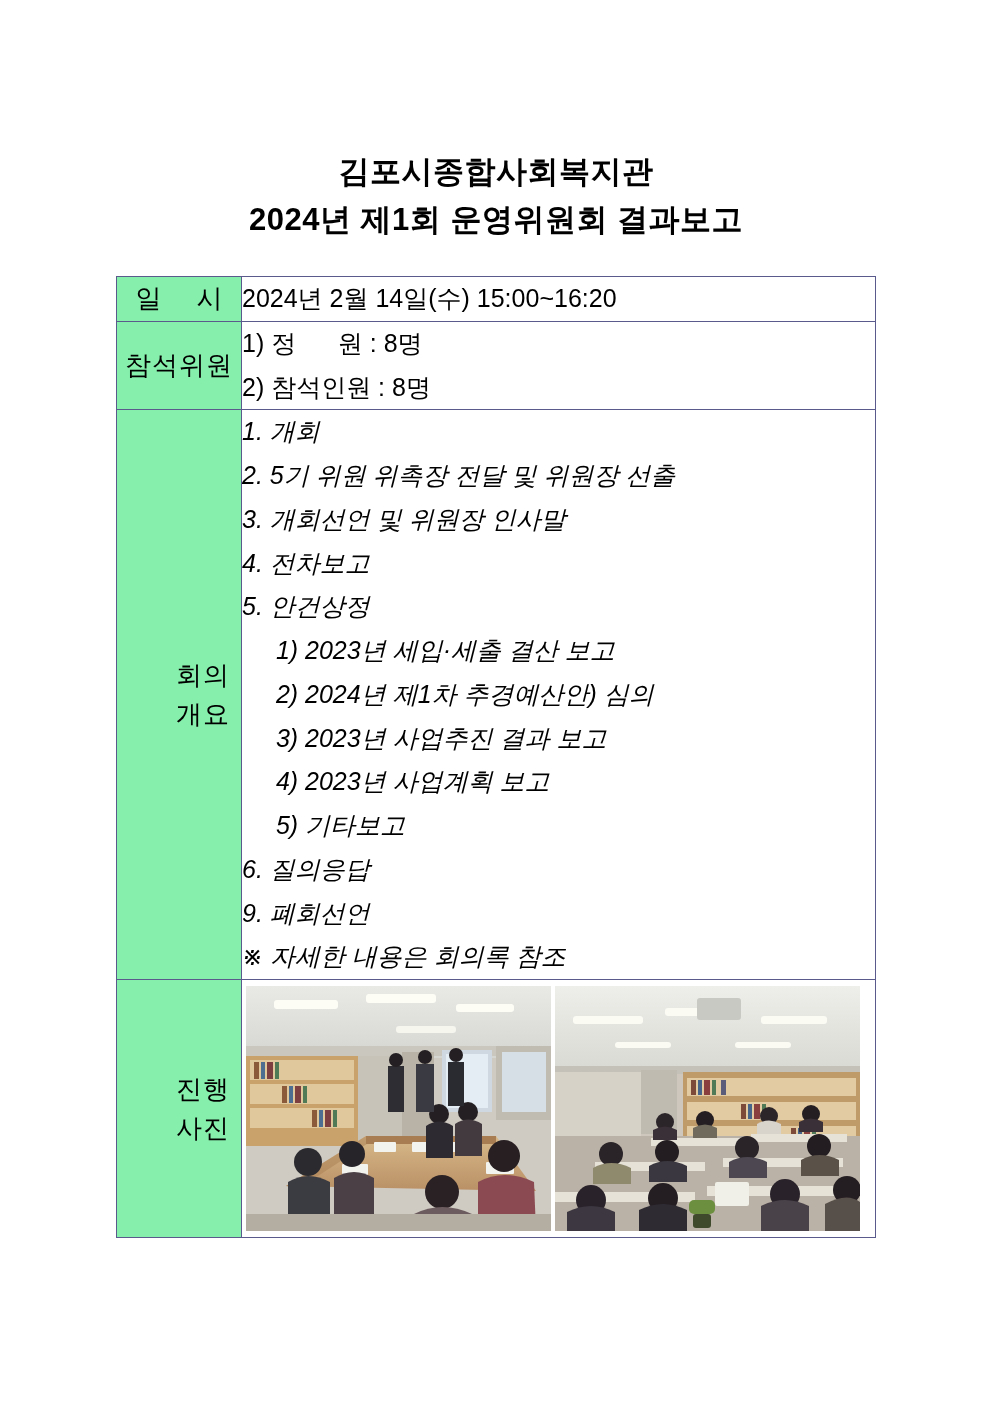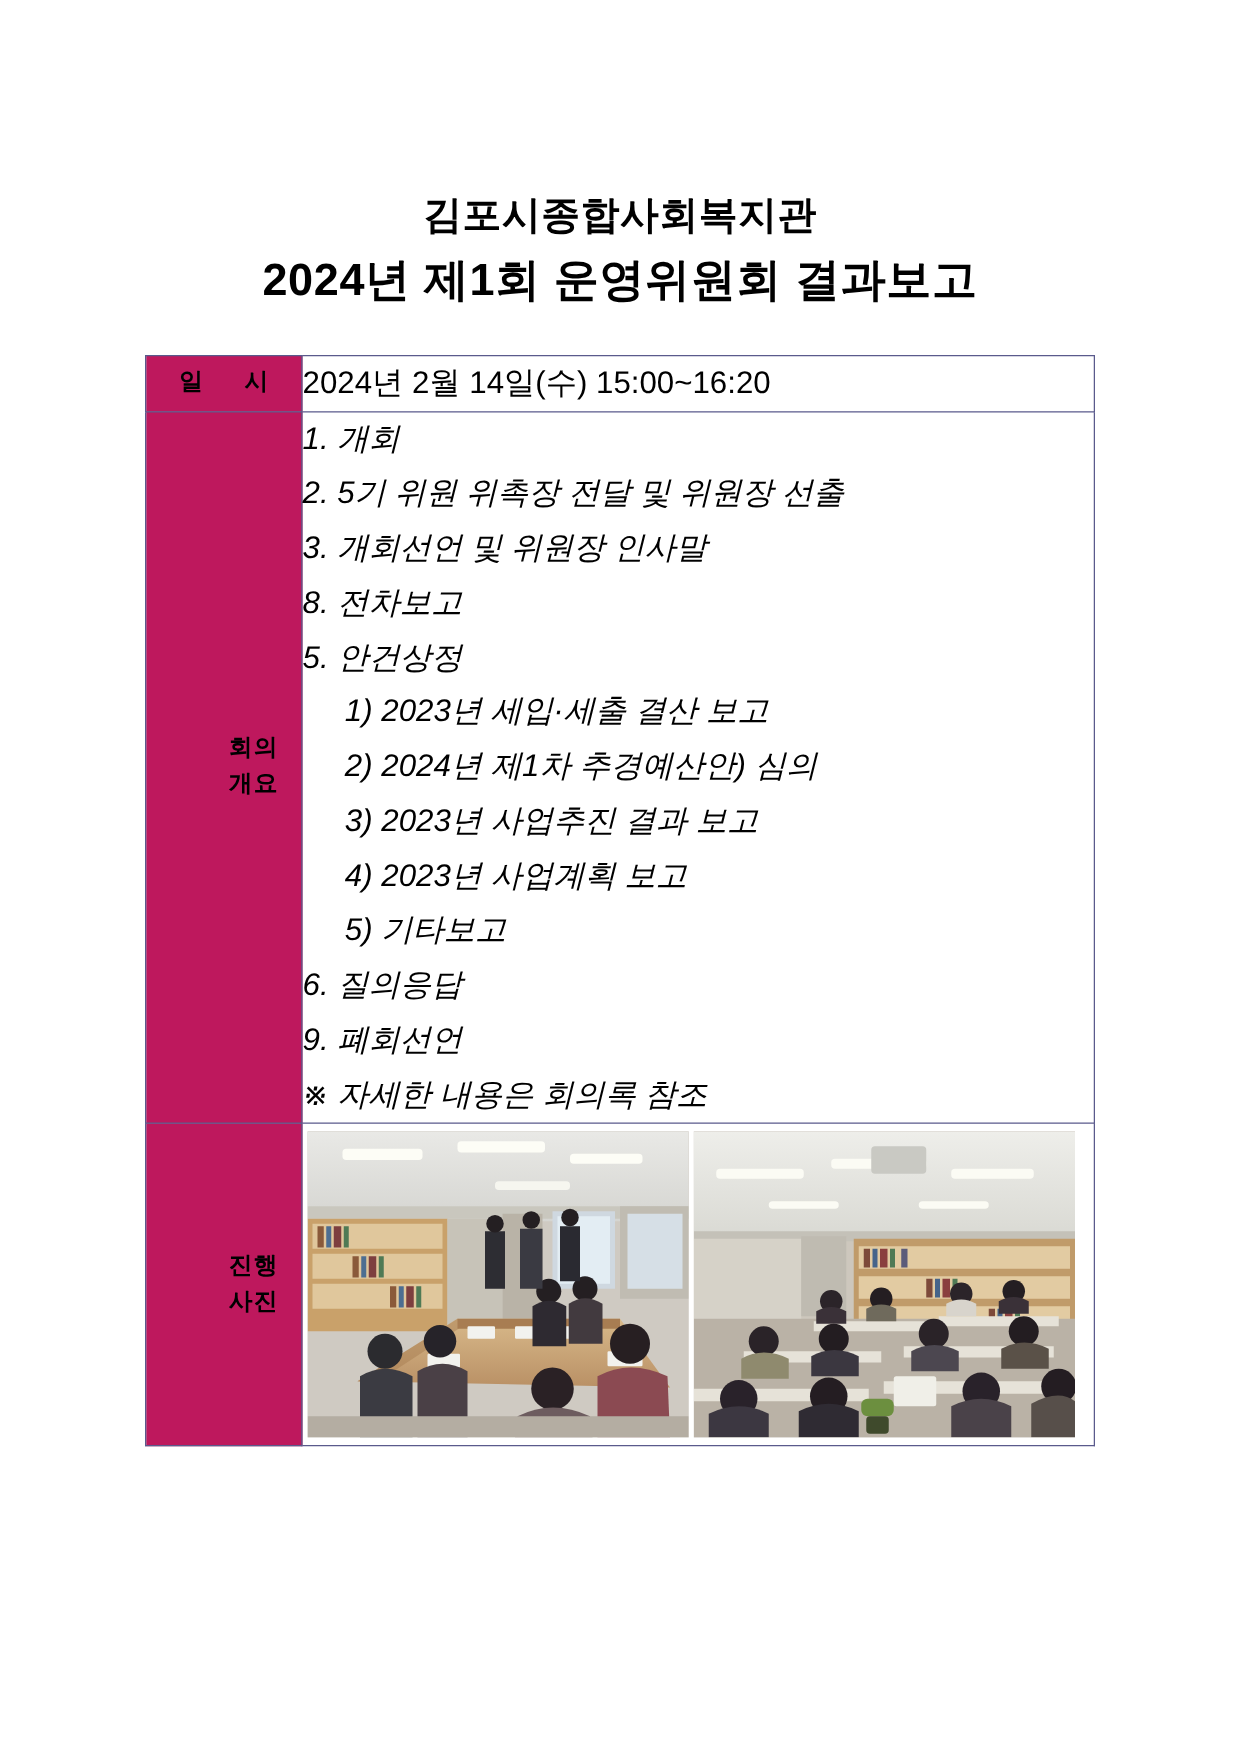--- a/index.html
+++ b/index.html
@@ -25,43 +25,43 @@
     text-align: center;
     padding-top: 148px;
   }
   .title-line {
     font-size: 31px;
     font-weight: bold;
     letter-spacing: 0.5px;
     line-height: 1.55;
   }
   .title-line.second {
-    font-size: 36px;
+    font-size: 31px;
     text-align: center;
   }
   .table-wrap {
     margin: 32px auto 0 auto;
     width: 760px;
   }
   table.report {
     border-collapse: collapse;
     width: 100%;
     table-layout: fixed;
   }
   table.report td {
     border: 1px solid #5a5a8c;
     vertical-align: middle;
     padding: 0;
   }
   td.label {
     width: 124px;
-    background: #be185d;
+    background: #86efac;
     text-align: center;
-    font-weight: bold;
-    font-size: 19px;
+    font-weight: normal;
+    font-size: 26px;
     letter-spacing: 1px;
     line-height: 1.5;
     padding: 10px 4px;
   }
   td.value {
     padding: 14px 16px;
     font-size: 25px;
     line-height: 1.75;
   }
   .label-spaced {
@@ -126,31 +126,40 @@
     <table class="report">
       <tbody>
         <tr>
           <td class="label">
             <span class="label-spaced">일 시</span>
           </td>
           <td class="value">2024년 2월 14일(수) 15:00~16:20</td>
         </tr>
 
 
+        <tr>
+          <td class="label">
+            <span>참석위원</span>
+          </td>
+          <td class="value two-line">
+            <div class="line">1) 정      원 : 8명</div>
+            <div class="line">2) 참석인원 : 8명</div>
+          </td>
+        </tr>
 
         <tr>
           <td class="label">
             <div class="label-vert">회의</div>
             <div class="label-vert">개요</div>
           </td>
           <td class="value agenda">
             <div class="lvl1">1. 개회</div>
             <div class="lvl1">2. 5기 위원 위촉장 전달 및 위원장 선출</div>
             <div class="lvl1">3. 개회선언 및 위원장 인사말</div>
-            <div class="lvl1">8. 전차보고</div>
+            <div class="lvl1">4. 전차보고</div>
             <div class="lvl1">5. 안건상정</div>
             <div class="lvl2">  1) 2023년 세입·세출 결산 보고</div>
             <div class="lvl2">  2) 2024년 제1차 추경예산안) 심의</div>
             <div class="lvl2">  3) 2023년 사업추진 결과 보고</div>
             <div class="lvl2">  4) 2023년 사업계획 보고</div>
             <div class="lvl2">  5) 기타보고</div>
             <div class="lvl1">6. 질의응답</div>
             <div class="lvl1">9. 폐회선언</div>
             <div class="lvl1">※ 자세한 내용은 회의록 참조</div>
           </td>

